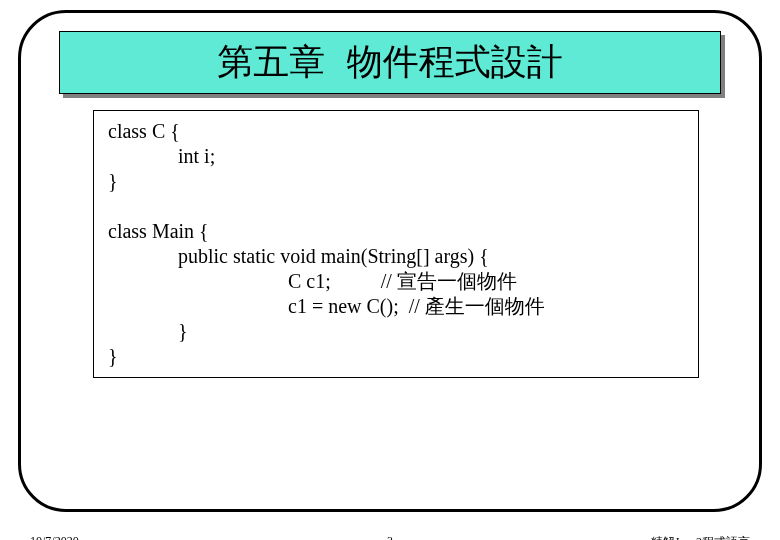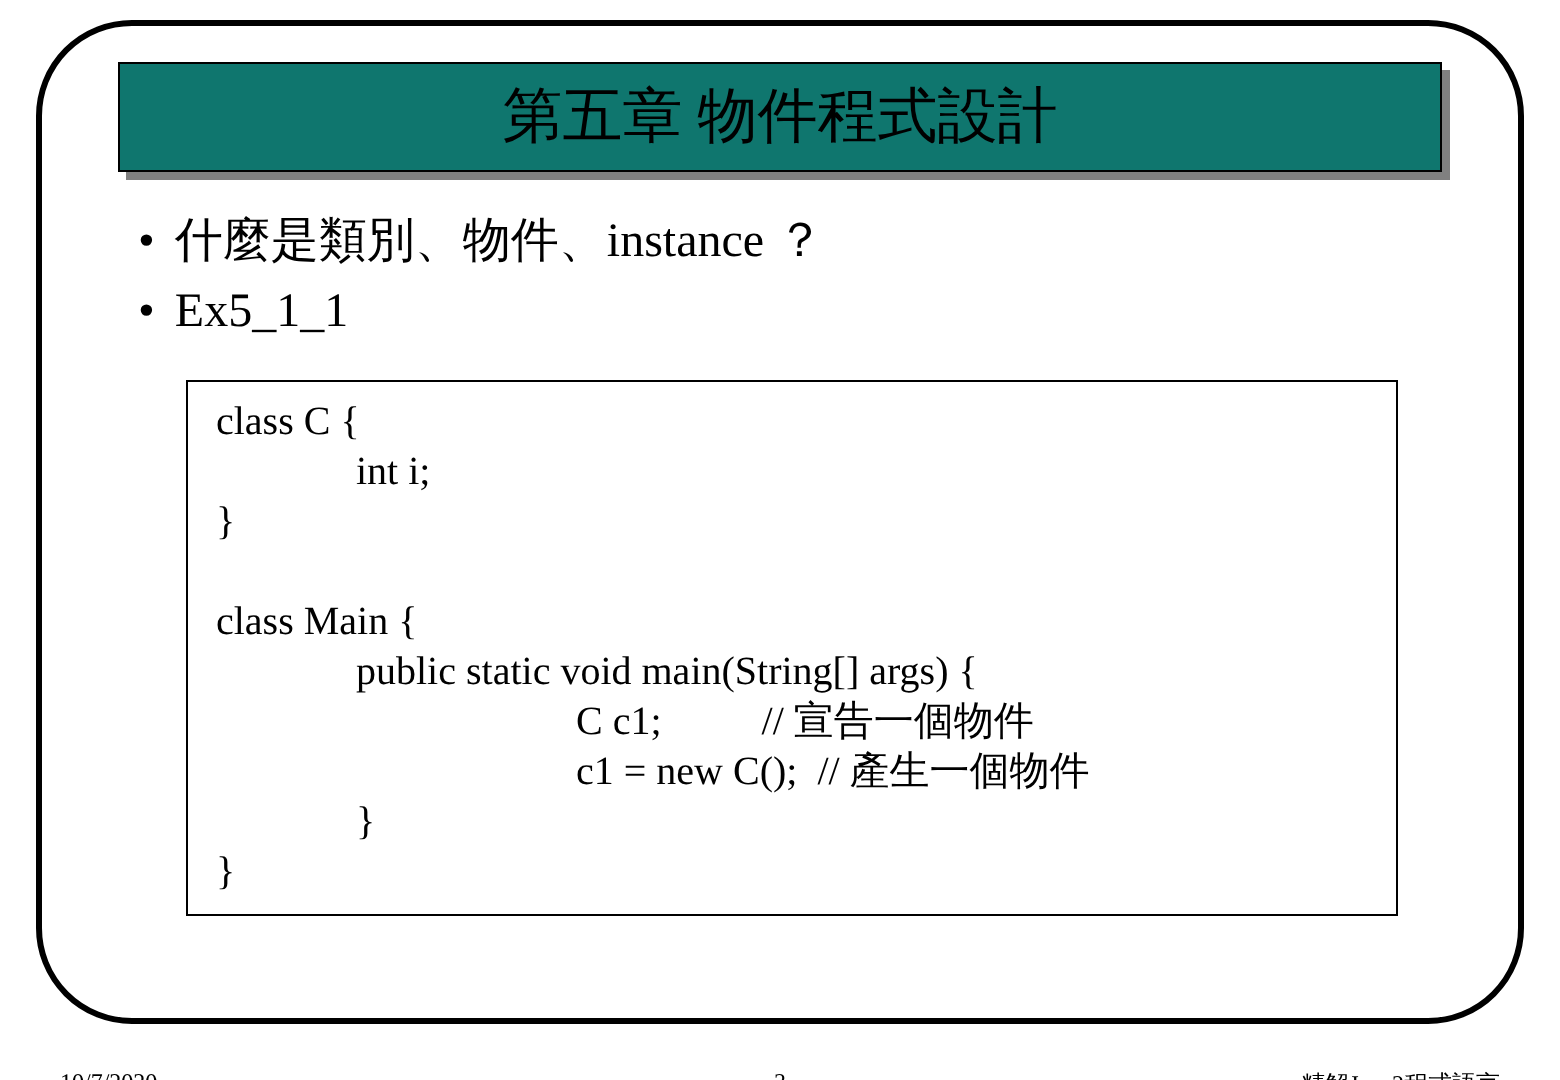--- a/index.html
+++ b/index.html
@@ -28,25 +28,25 @@
     position: absolute;
     top: 4px;
     left: 4px;
     right: -4px;
     bottom: -4px;
     background: #808080;
   }
   .title-front {
     position: relative;
     border: 1.5px solid #000;
-    background: #0f766e;
+    background: #5eead4;
     text-align: center;
-    font-size: 30px;
+    font-size: 36px;
     padding: 6px 0;
-    font-family: Liberation Serif, serif;
+    font-family: Liberation Mono, monospace;
   }
   .bullets {
     margin-top: 18px;
     margin-left: 18px;
     font-size: 24px;
     line-height: 1.45;
   }
   .bullets li {
     list-style: none;
     text-indent: -22px;
@@ -80,24 +80,20 @@
 </head>
 <body>
 
 <div class="slide-frame">
 
   <div class="title-box">
     <div class="title-shadow"></div>
     <div class="title-front">第五章 物件程式設計</div>
   </div>
 
-  <ul class="bullets">
-    <li>什麼是類別、物件、instance ？</li>
-    <li>Ex5_1_1</li>
-  </ul>
 
   <div class="code-box">class C {
               int i;
 }
 
 class Main {
               public static void main(String[] args) {
                                     C c1;          // 宣告一個物件
                                     c1 = new C();  // 產生一個物件
               }

